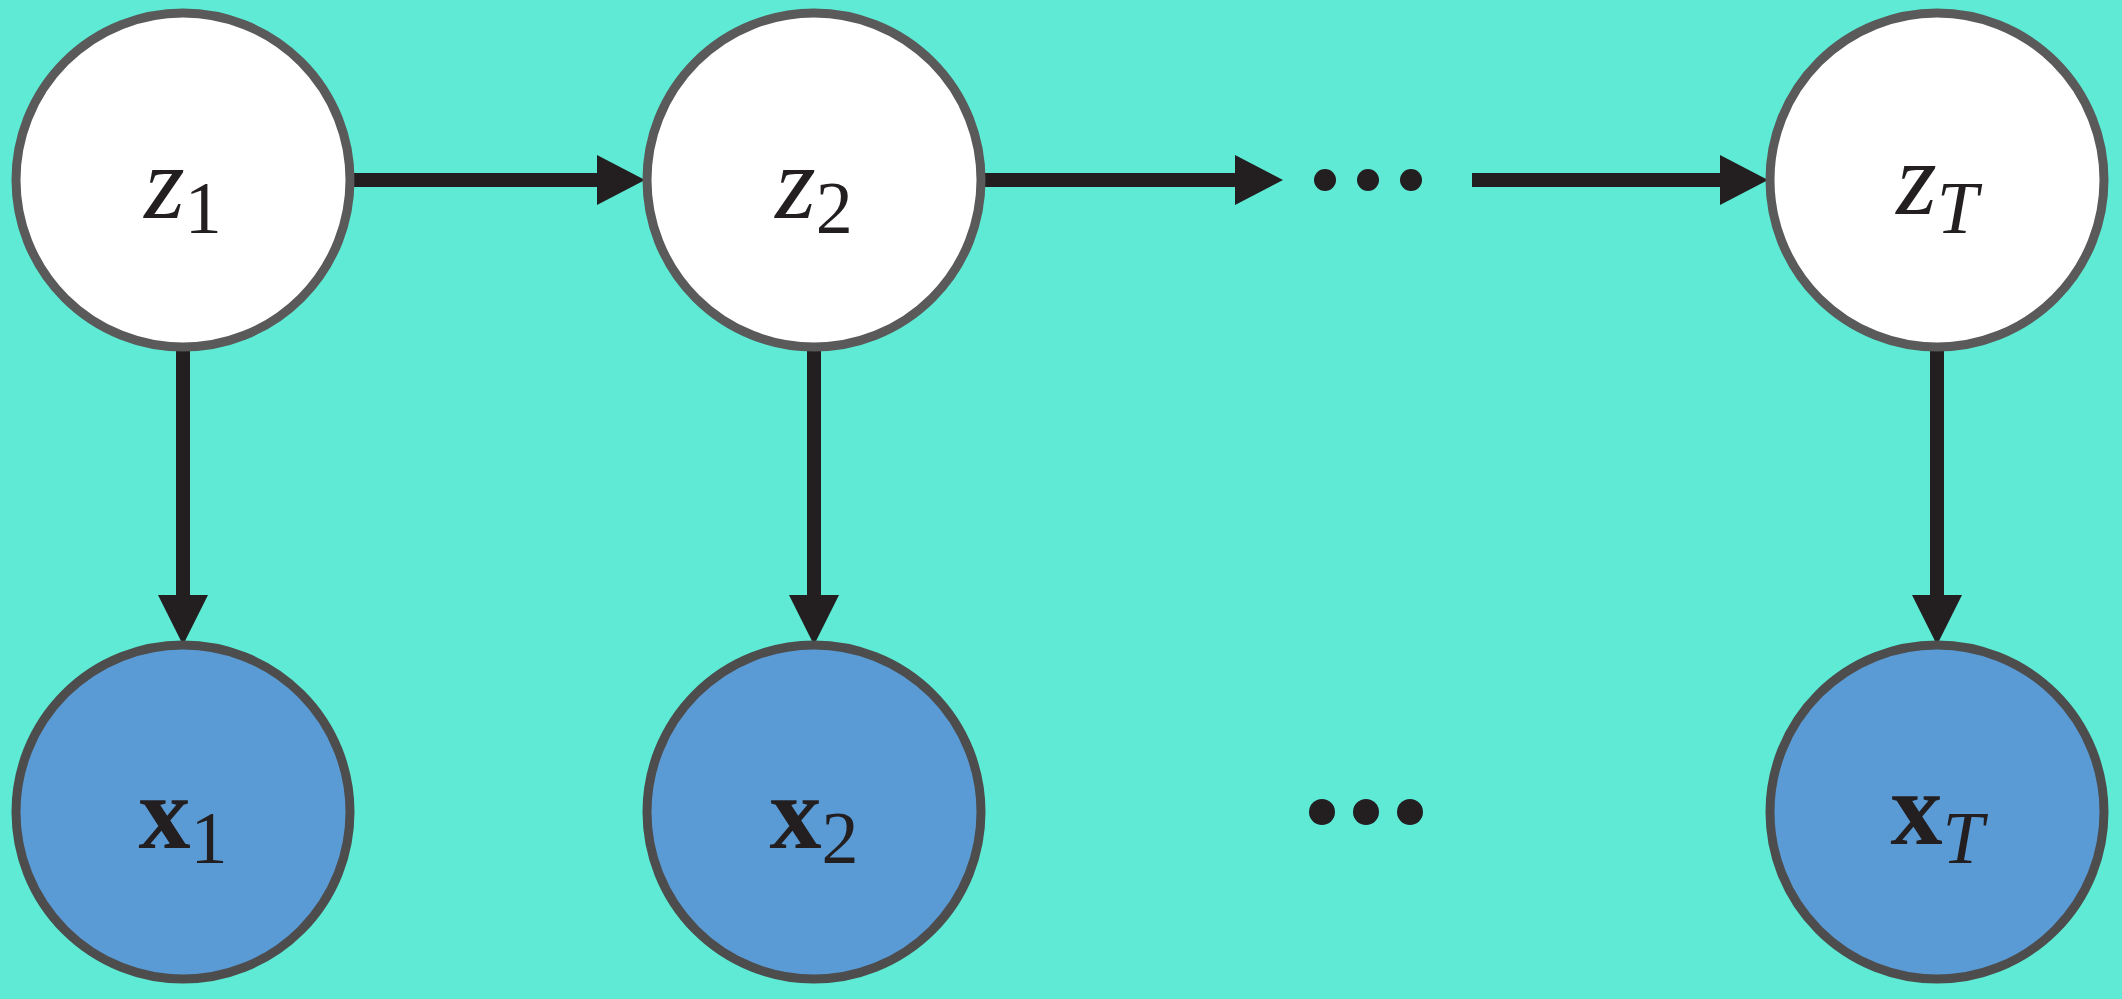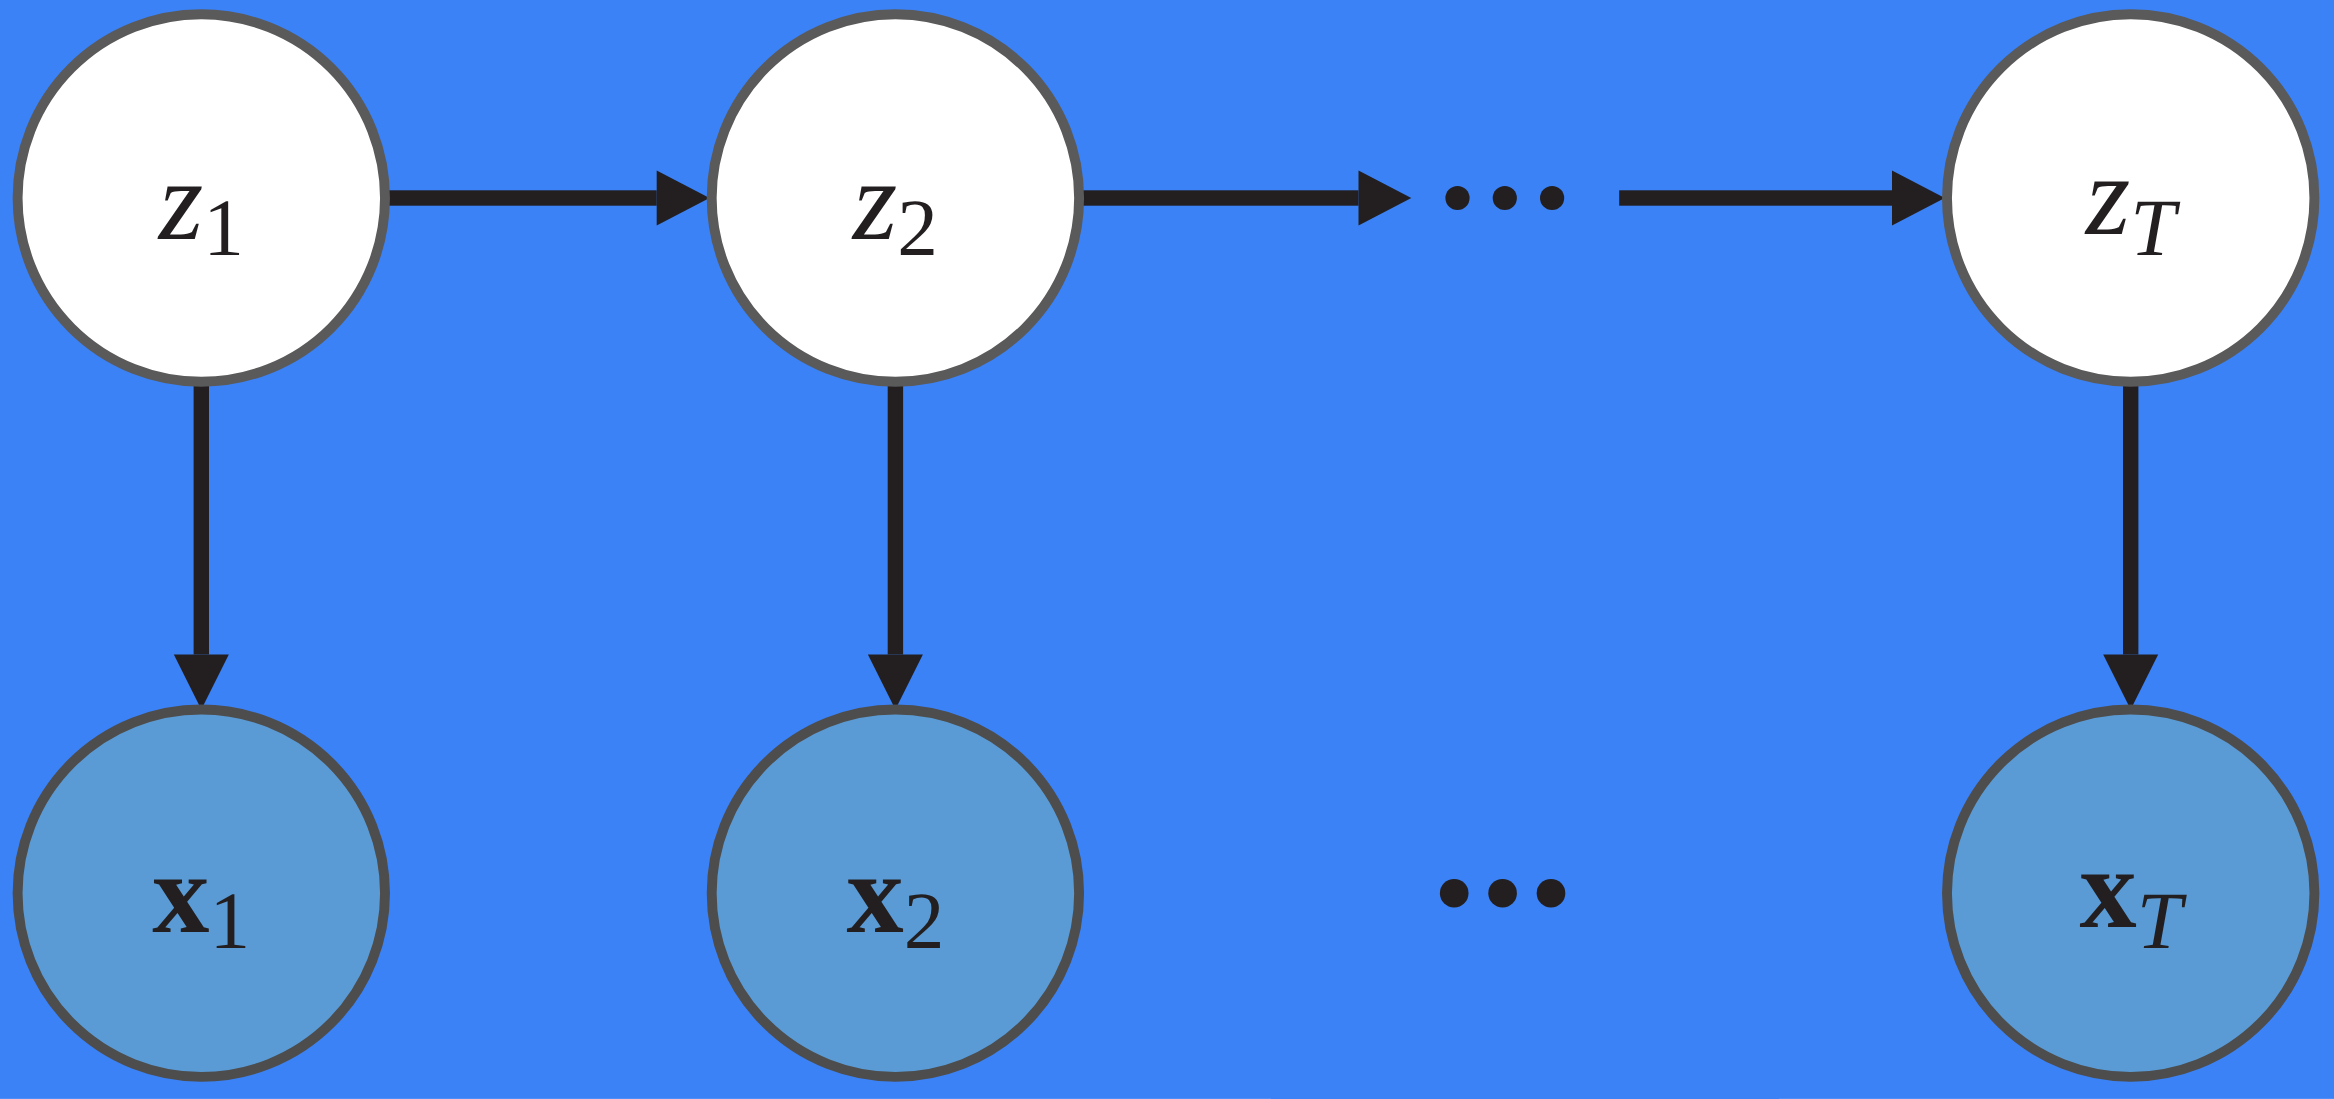--- a/index.html
+++ b/index.html
@@ -8,21 +8,21 @@
     padding: 0;
     background: #ffffff;
   }
   body {
     font-family: "Liberation Serif", "DejaVu Serif", serif;
   }
   #diagram-canvas {
     position: relative;
     width: 2122px;
     height: 999px;
-    background: #3b82f6;
+    background: #5eead4;
     overflow: hidden;
   }
   #diagram-svg {
     position: absolute;
     top: 0;
     left: 0;
     width: 2122px;
     height: 999px;
     display: block;
   }

